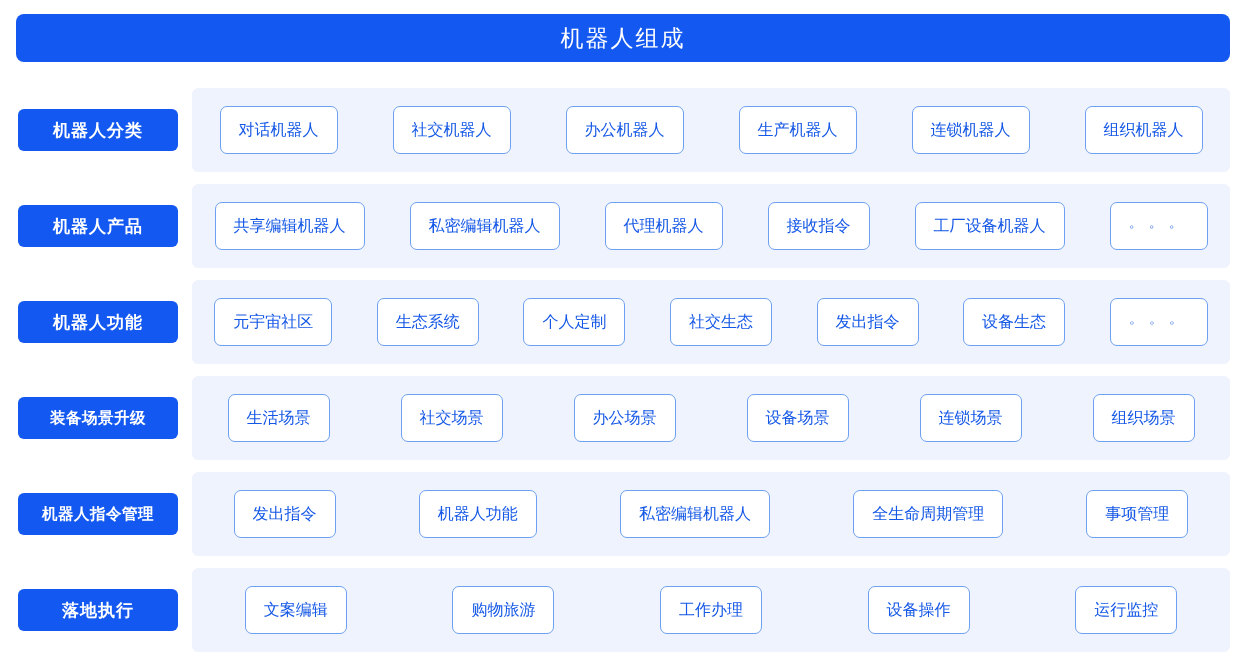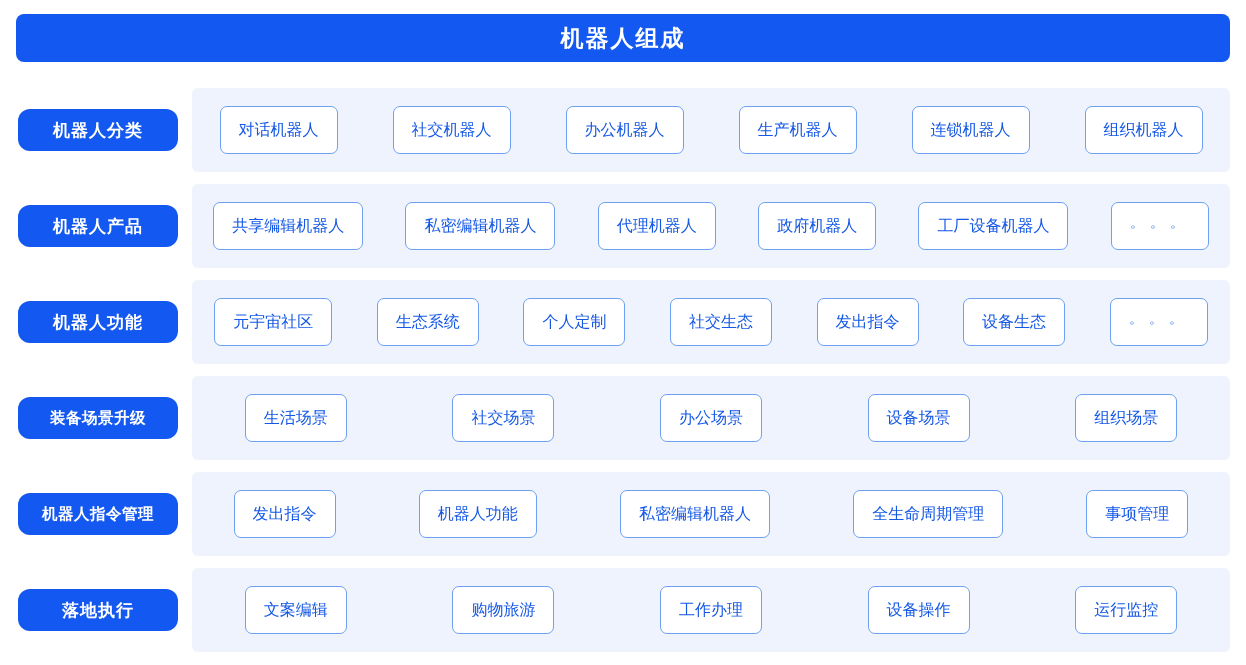--- a/index.html
+++ b/index.html
@@ -30,21 +30,21 @@
     height: 48px;
     background: #1358f0;
     border-radius: 8px;
     display: flex;
     align-items: center;
     justify-content: center;
   }
   .title-bar .title-text {
     color: #ffffff;
     font-size: 23px;
-    font-weight: bold;
+    font-weight: normal;
     letter-spacing: 2px;
   }
 
   
   .rows {
     position: absolute;
     left: 0;
     top: 82px;
     width: 1246px;
   }
@@ -63,21 +63,21 @@
     background: #eef3fd;
     border-radius: 6px;
   }
   .row-label {
     position: relative;
     z-index: 3;
     margin-left: 18px;
     width: 160px;
     height: 42px;
     background: #1358f0;
-    border-radius: 12px;
+    border-radius: 6px;
     display: flex;
     align-items: center;
     justify-content: center;
     color: #ffffff;
     font-size: 17px;
     font-weight: bold;
     letter-spacing: 1px;
     box-sizing: border-box;
     padding: 0 21px;
   }
@@ -140,21 +140,21 @@
       </div>
     </div>
 
     <div class="row">
       <div class="row-band"></div>
       <div class="row-label">机器人产品</div>
       <div class="row-items">
         <div class="chip">共享编辑机器人</div>
         <div class="chip">私密编辑机器人</div>
         <div class="chip">代理机器人</div>
-        <div class="chip">政府机器人</div>
+        <div class="chip">接收指令</div>
         <div class="chip">工厂设备机器人</div>
         <div class="chip ellipsis">。。。</div>
       </div>
     </div>
 
     <div class="row">
       <div class="row-band"></div>
       <div class="row-label">机器人功能</div>
       <div class="row-items">
         <div class="chip">元宇宙社区</div>
@@ -168,20 +168,21 @@
     </div>
 
     <div class="row">
       <div class="row-band"></div>
       <div class="row-label tight">装备场景升级</div>
       <div class="row-items">
         <div class="chip">生活场景</div>
         <div class="chip">社交场景</div>
         <div class="chip">办公场景</div>
         <div class="chip">设备场景</div>
+        <div class="chip">连锁场景</div>
         <div class="chip">组织场景</div>
       </div>
     </div>
 
     <div class="row">
       <div class="row-band"></div>
       <div class="row-label tight">机器人指令管理</div>
       <div class="row-items">
         <div class="chip">发出指令</div>
         <div class="chip">机器人功能</div>

